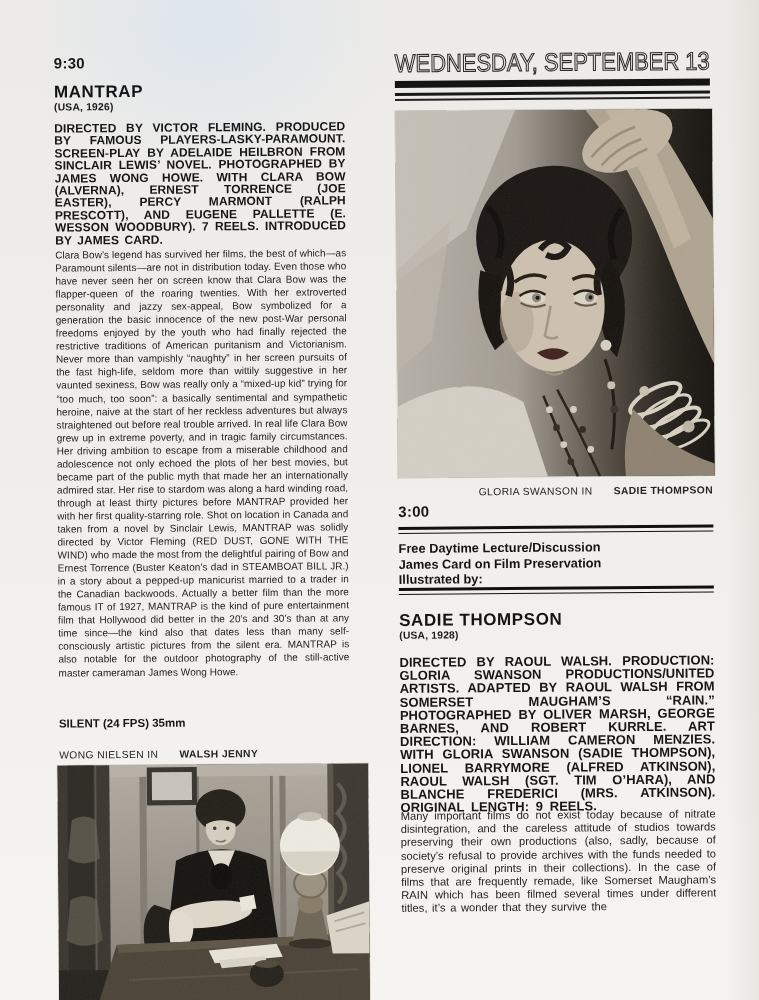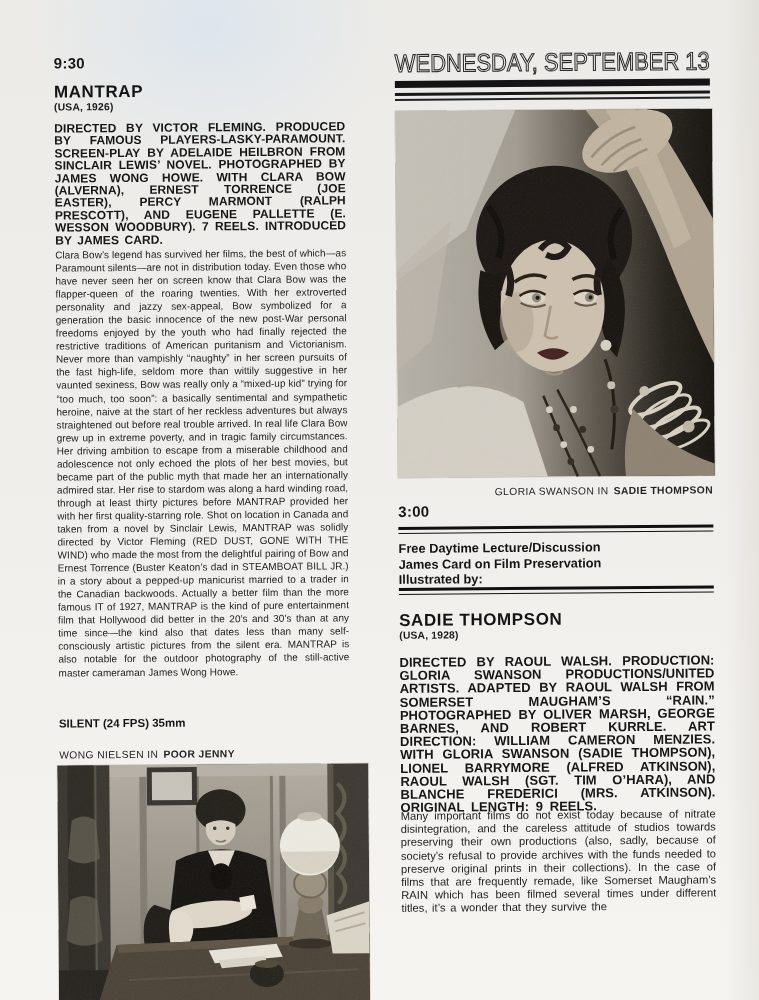--- a/index.html
+++ b/index.html
@@ -17,21 +17,21 @@
   
   .l-col{left:57px;width:291px;}
   .time{font-size:15px;font-weight:700;color:#161616;letter-spacing:.3px;}
   .film-title{font-size:17px;font-weight:700;color:#141414;letter-spacing:.6px;}
   .film-origin{font-size:10.3px;font-weight:700;color:#1a1a1a;letter-spacing:.2px;}
   .credits{font-size:12px;font-weight:700;line-height:12.4px;text-align:justify;
            color:#161616;word-spacing:2px;letter-spacing:.1px;}
   .essay{font-size:10px;line-height:13.05px;text-align:justify;color:#232323;letter-spacing:.05px;}
   .format-note{font-size:11.5px;font-weight:700;color:#161616;}
   .caption{font-size:10.3px;color:#232323;letter-spacing:.4px;white-space:nowrap;}
-  .caption .cap-prefix{font-weight:400;margin-right:5px;}
+  .caption .cap-prefix{font-weight:400;margin-right:21px;}
   .caption .cap-title{font-weight:700;}
 
   
   .r-col{left:398px;width:315px;}
   .dateheader-svg{display:block;}
   .bar-thick{height:7px;background:#141414;}
   .bar-mid{height:3px;background:#181818;}
   .bar-thin{height:1.5px;background:#222;}
   .dbl-rule{height:3px;border-top:3px solid #101010;border-bottom:1.5px solid #101010;}
   .lecture{font-size:12.8px;font-weight:700;line-height:15.6px;color:#141414;}
@@ -49,21 +49,21 @@
 
   <div class="tilt">
 
     <div class="abs l-col time" style="top:52px;">9:30</div>
     <div class="abs l-col film-title" style="top:80px;">MANTRAP</div>
     <div class="abs l-col film-origin" style="top:99px;">(USA, 1926)</div>
     <div class="abs l-col credits" style="top:120px;">DIRECTED BY VICTOR FLEMING. PRODUCED BY FAMOUS PLAYERS-LASKY-PARAMOUNT. SCREEN-PLAY BY ADELAIDE HEILBRON FROM SINCLAIR LEWIS’ NOVEL. PHOTOGRAPHED BY JAMES WONG HOWE. WITH CLARA BOW (ALVERNA), ERNEST TORRENCE (JOE EASTER), PERCY MARMONT (RALPH PRESCOTT), AND EUGENE PALLETTE (E. WESSON WOODBURY). 7 REELS. INTRODUCED BY JAMES CARD.</div>
     <div class="abs l-col essay" style="top:246px;height:460px;overflow:hidden;">Clara Bow’s legend has survived her films, the best of which—as Paramount silents—are not in distribution today. Even those who have never seen her on screen know that Clara Bow was the flapper-queen of the roaring twenties. With her extroverted personality and jazzy sex-appeal, Bow symbolized for a generation the basic innocence of the new post-War personal freedoms enjoyed by the youth who had finally rejected the restrictive traditions of American puritanism and Victorianism. Never more than vampishly “naughty” in her screen pursuits of the fast high-life, seldom more than wittily suggestive in her vaunted sexiness, Bow was really only a “mixed-up kid” trying for “too much, too soon”: a basically sentimental and sympathetic heroine, naive at the start of her reckless adventures but always straightened out before real trouble arrived. In real life Clara Bow grew up in extreme poverty, and in tragic family circumstances. Her driving ambition to escape from a miserable childhood and adolescence not only echoed the plots of her best movies, but became part of the public myth that made her an internationally admired star. Her rise to stardom was along a hard winding road, through at least thirty pictures before MANTRAP provided her with her first quality-starring role. Shot on location in Canada and taken from a novel by Sinclair Lewis, MANTRAP was solidly directed by Victor Fleming (RED DUST, GONE WITH THE WIND) who made the most from the delightful pairing of Bow and Ernest Torrence (Buster Keaton’s dad in STEAMBOAT BILL JR.) in a story about a pepped-up manicurist married to a trader in the Canadian backwoods. Actually a better film than the more famous IT of 1927, MANTRAP is the kind of pure entertainment film that Hollywood did better in the 20’s and 30’s than at any time since—the kind also that dates less than many self-consciously artistic pictures from the silent era. MANTRAP is also notable for the outdoor photography of the still-active master cameraman James Wong Howe.</div>
     <div class="abs l-col format-note" style="top:715px;">SILENT (24 FPS) 35mm</div>
     <div class="abs l-col caption" style="top:747px;">
-      <span class="cap-prefix">WONG NIELSEN IN</span><span class="cap-title">POOR JENNY</span>
+      <span class="cap-prefix">WONG NIELSEN IN</span><span class="cap-title">WALSH JENNY</span>
     </div>
 
     <div class="abs photo-frame" style="left:55px;top:763px;width:311px;height:237px;">
       <svg width="311" height="237" viewBox="0 0 311 237">
         <defs>
           <filter id="grain">
               <feTurbulence type="fractalNoise" baseFrequency="0.9" numOctaves="2"></feTurbulence>
               <feColorMatrix type="saturate" values="0"></feColorMatrix>
             </filter>
           <linearGradient id="wall" x1="0" y1="0" x2="0" y2="1">

